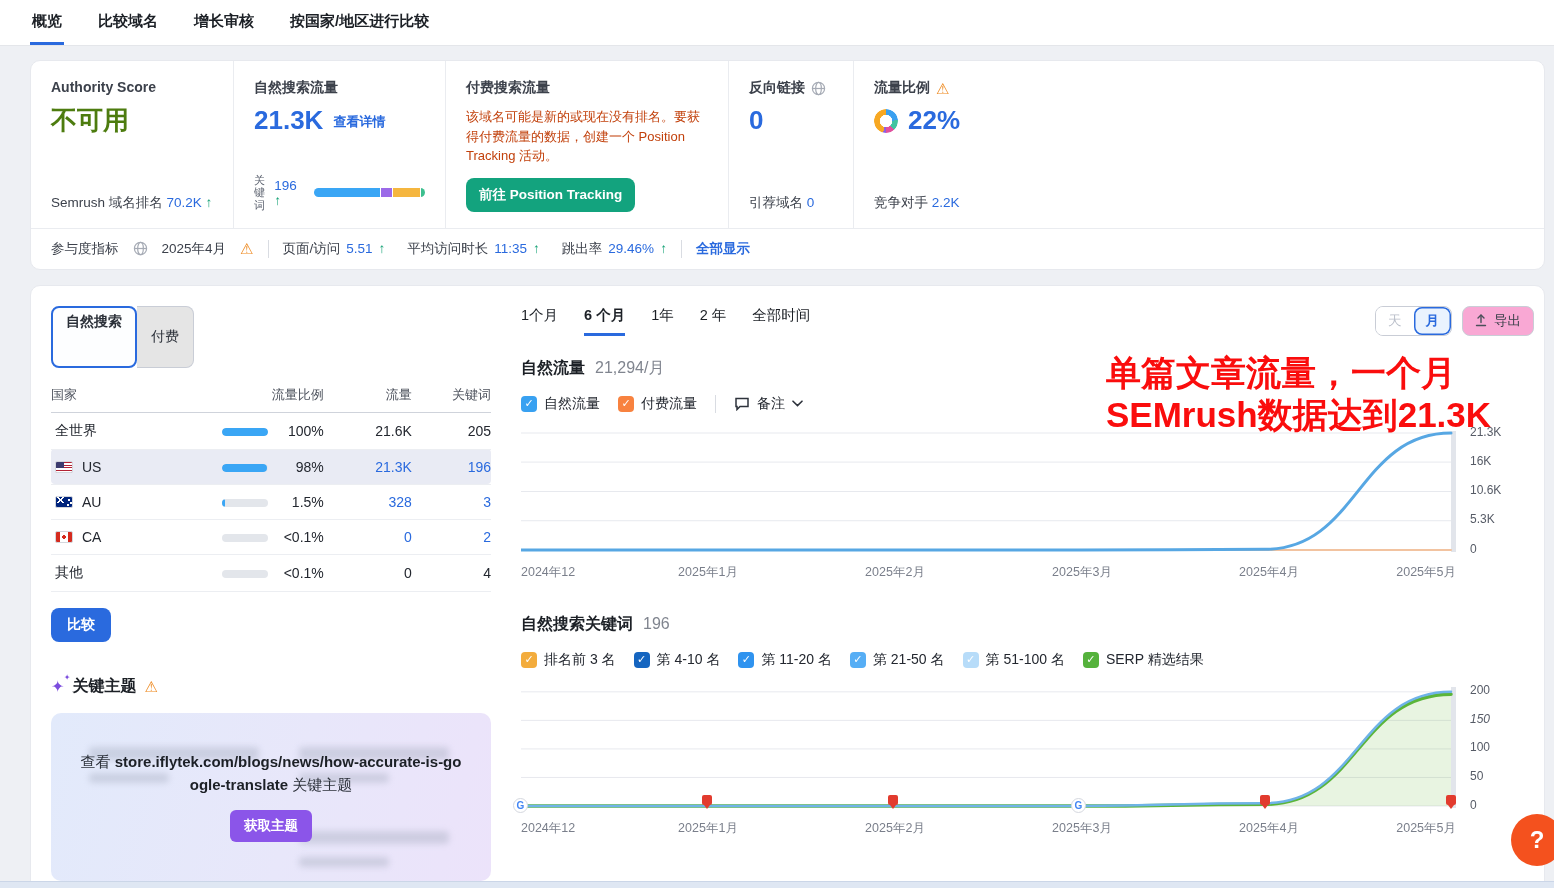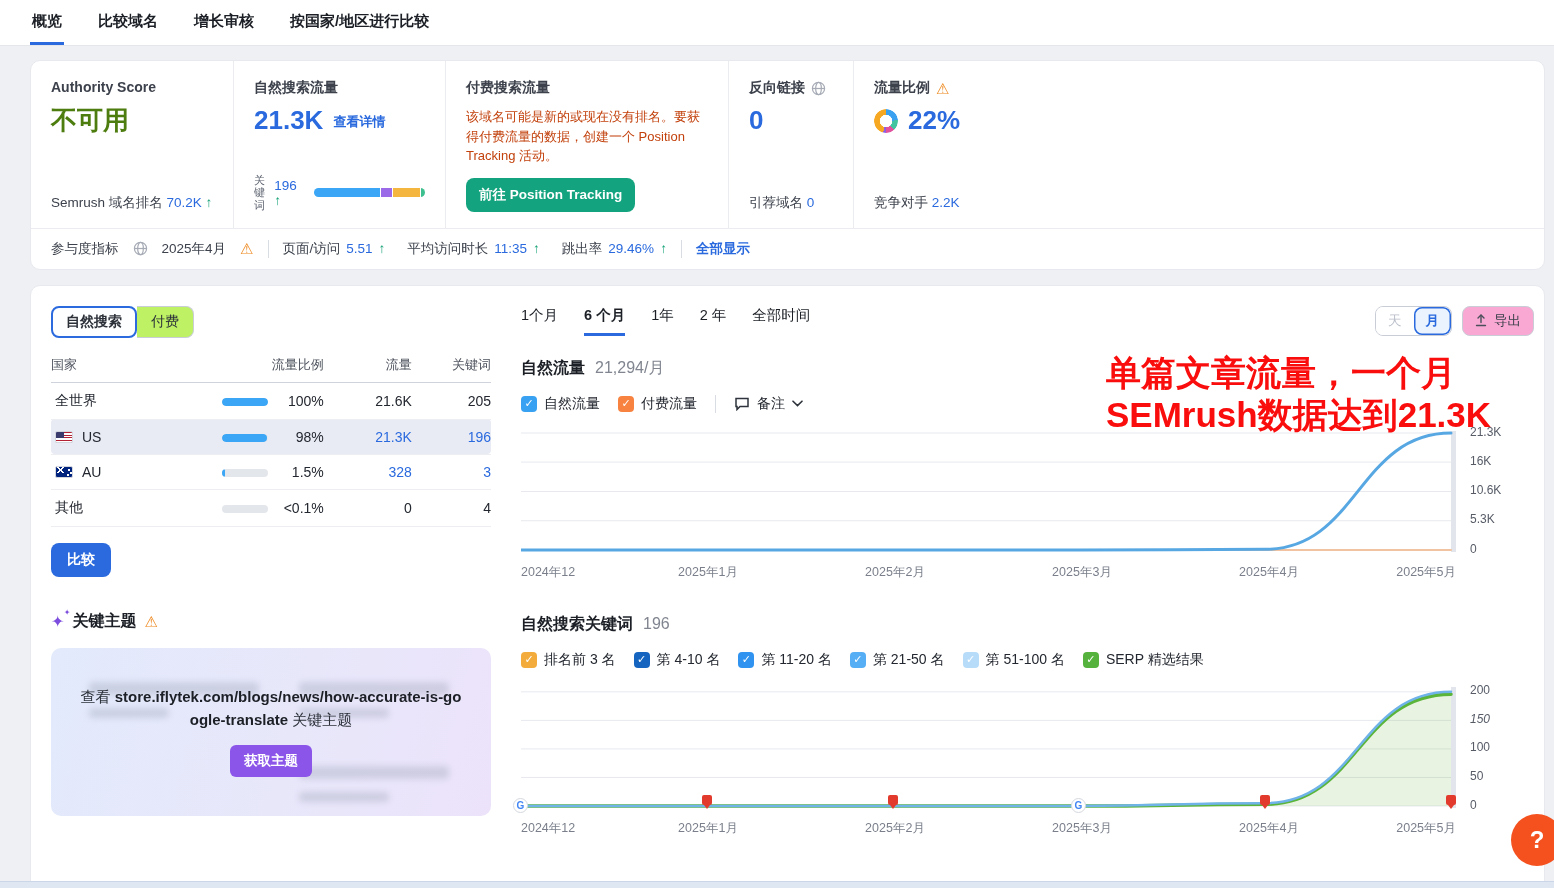--- a/index.html
+++ b/index.html
@@ -58,21 +58,21 @@
   .vline { width:1px; height:18px; background:#d9dce2; }
   .stat { display:flex; gap:6px; align-items:center; white-space:nowrap; }
 
   
   .main-card { margin-top:15px; display:flex; padding:20px 10px 0 20px; height:610px; position:relative; }
   .left-col { width:440px; flex:none; }
   .right-col { flex:1; margin-left:30px; position:relative; min-width:0; }
 
   
   .seg-toggle { display:inline-flex; }
-  .seg { font-size:14px; color:#2b3039; padding:6px 14px; border:1px solid #c9cdd6; background:#bef264; cursor:pointer; }
+  .seg { font-size:14px; color:#2b3039; padding:21px 14px; border:1px solid #c9cdd6; background:#e5e5e5; cursor:pointer; }
   .seg.first { border-radius:8px 0 0 8px; }
   .seg.last  { border-radius:0 8px 8px 0; border-left:none; }
   .seg.active { border:2px solid #2a6ade; border-radius:8px; background:#fdfeff; padding:5px 13px; font-weight:600; }
 
   .section-title { font-size:16px; font-weight:700; color:#1c2026; margin-top:26px; }
 
   
   table.ctable { width:100%; border-collapse:collapse; margin-top:12px; font-size:14px; }
   .ctable th { font-size:13px; font-weight:400; color:#4d525d; padding:6px 0 8px;
     border-bottom:1px solid #cfd3db; text-align:right; white-space:nowrap; }
@@ -331,20 +331,32 @@
                   <span class="flag flag-au"></span>
                   <span class="c-country">AU</span>
                 </span>
               </td>
           <td><span class="tbar"><i class="bar-fill" style="width: 6%;"></i></span>
               <span class="c-share" style="display:inline-block;width:52px;">1.5%</span></td>
           <td class="c-traffic blue">328</td>
           <td class="c-kw blue">3</td>
         </tr>
 
+        <tr class="trow">
+          <td class="c-name">
+                <span class="namewrap">
+                  <span class="flag flag-ca"></span>
+                  <span class="c-country">CA</span>
+                </span>
+              </td>
+          <td><span class="tbar"><i class="bar-fill" style="width: 0%;"></i></span>
+              <span class="c-share" style="display:inline-block;width:52px;">&lt;0.1%</span></td>
+          <td class="c-traffic blue">0</td>
+          <td class="c-kw blue">2</td>
+        </tr>
 
         <tr class="trow">
           <td class="c-name">
                 <span class="namewrap">
                   <span class="c-country">其他</span>
                 </span>
               </td>
           <td><span class="tbar"><i class="bar-fill" style="width: 0%;"></i></span>
               <span class="c-share" style="display:inline-block;width:52px;">&lt;0.1%</span></td>
           <td class="c-traffic">0</td>

